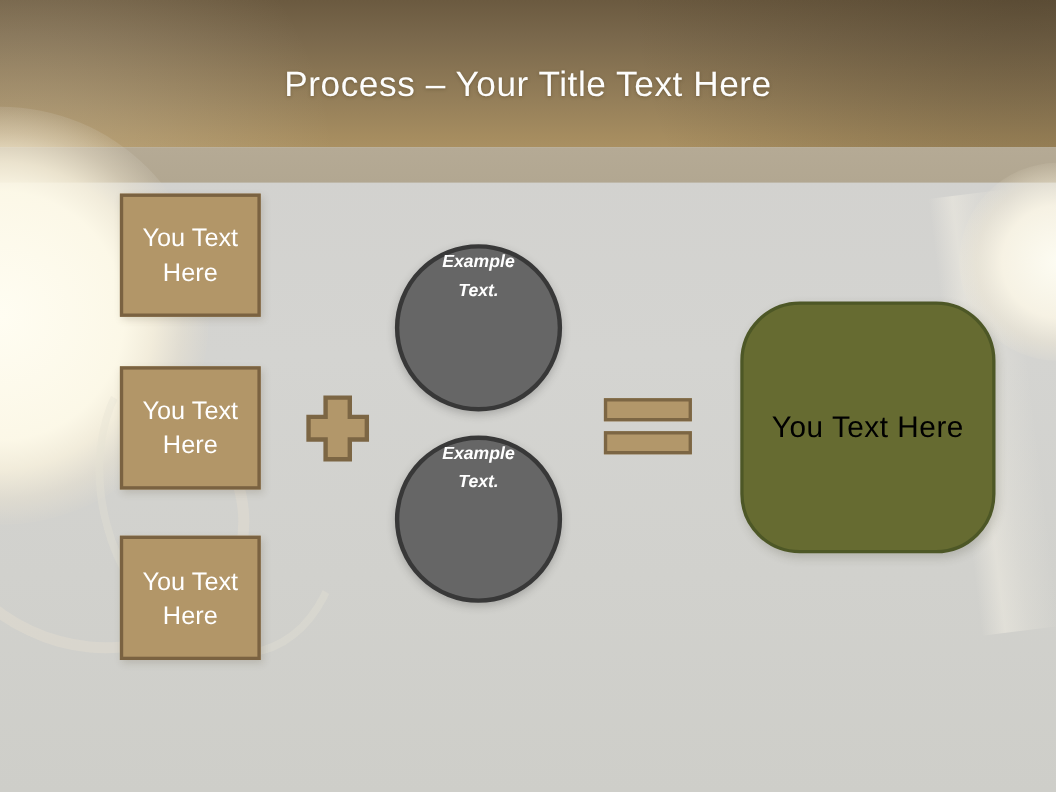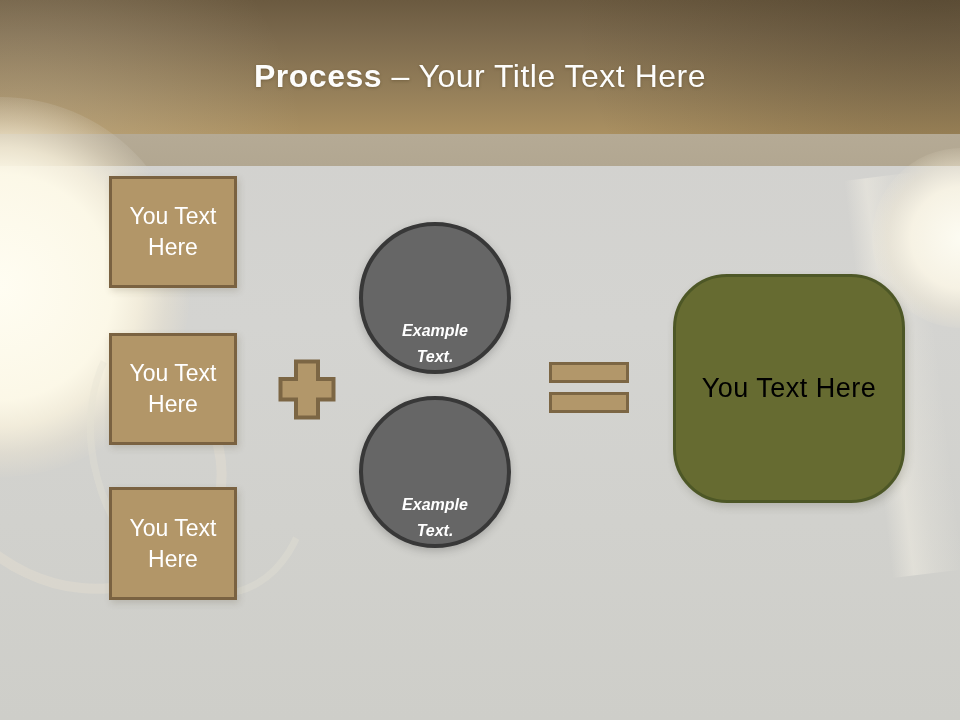--- a/index.html
+++ b/index.html
@@ -25,21 +25,21 @@
                 radial-gradient(circle at 2% 120%, rgba(233,220,193,0.28) 0%, rgba(233,220,193,0) 30%);
   }
   .title {
     position: absolute; left: 0; top: 55px; width: 960px;
     text-align: center;
     font-size: 32px; line-height: 42px; font-weight: 400;
     color: #fdfdfc; letter-spacing: 0.5px;
     text-shadow: 0 1px 3px rgba(60,45,20,0.35);
     z-index: 2;
   }
-  .title .title-bold { font-weight: 700; }
+  .title .title-bold { font-weight: 400; }
 
   .band {
     position: absolute; left: 0; top: 134px;
     width: 960px; height: 32px;
     background: linear-gradient(180deg, #b5aa95 0%, #b2a791 100%);
   }
 
   
   .glow-left {
     position: absolute; left: -190px; top: 97px;
@@ -110,21 +110,21 @@
     border: 3px solid #7c6644;
   }
   .equals-bar + .equals-bar { margin-top: 9px; }
 
   
   .example-circle {
     position: absolute; width: 152px; height: 152px;
     border-radius: 50%;
     background: #666666;
     border: 4px solid #383838;
-    display: flex; align-items: flex-end; justify-content: center;
+    display: flex; align-items: flex-start; justify-content: center;
     text-align: center;
     color: #ffffff; font-size: 16px; font-weight: 700; font-style: italic;
     line-height: 26px;
     box-shadow: 0 3px 8px rgba(40,40,40,0.25);
   }
   .circle-1 { left: 359px; top: 222px; }
   .circle-2 { left: 359px; top: 396px; }
   .example-circle .circle-label { width: 92px; }
 
   

